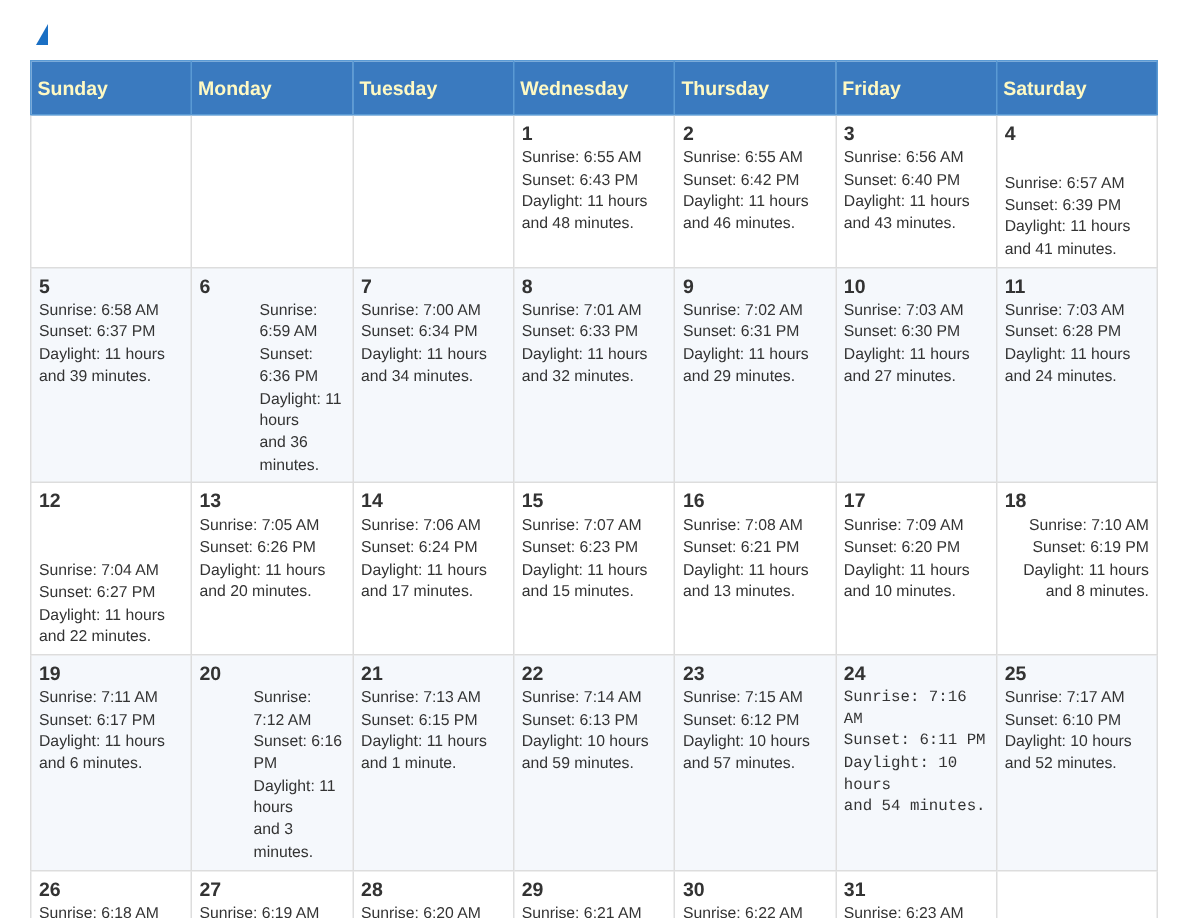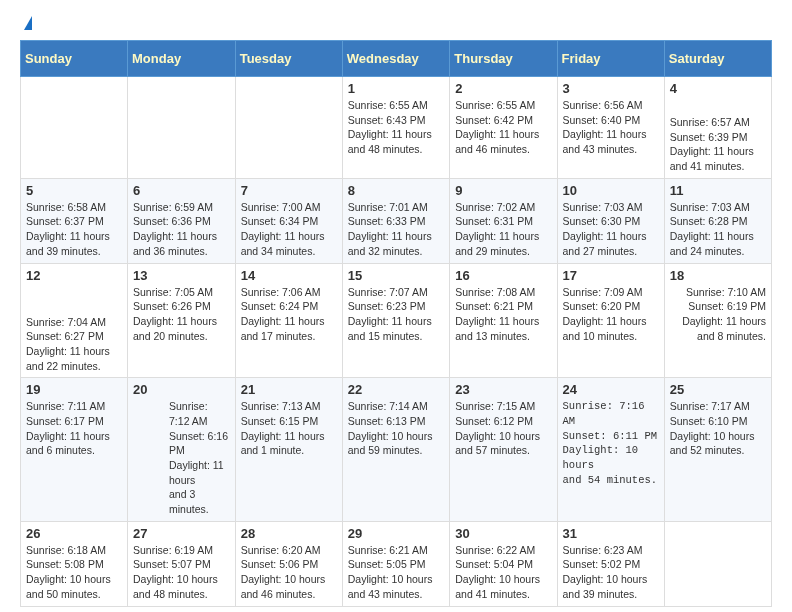--- a/index.html
+++ b/index.html
@@ -163,21 +163,21 @@
       <tr>
         <td>
           <span class="day-num">5</span>
           <div class="cell-content" style="white-space: pre-line;">Sunrise: 6:58 AM
 Sunset: 6:37 PM
 Daylight: 11 hours
 and 39 minutes.</div>
         </td>
         <td>
           <span class="day-num">6</span>
-          <div class="cell-content" style="white-space: pre-line;">Sunrise: 6:59 AM
+          <div class="cell-content" style="white-space: pre-line; margin-left: 40px;">Sunrise: 6:59 AM
 Sunset: 6:36 PM
 Daylight: 11 hours
 and 36 minutes.</div>
         </td>
         <td>
           <span class="day-num">7</span>
           <div class="cell-content" style="white-space: pre-line;">Sunrise: 7:00 AM
 Sunset: 6:34 PM
 Daylight: 11 hours
 and 34 minutes.</div>

